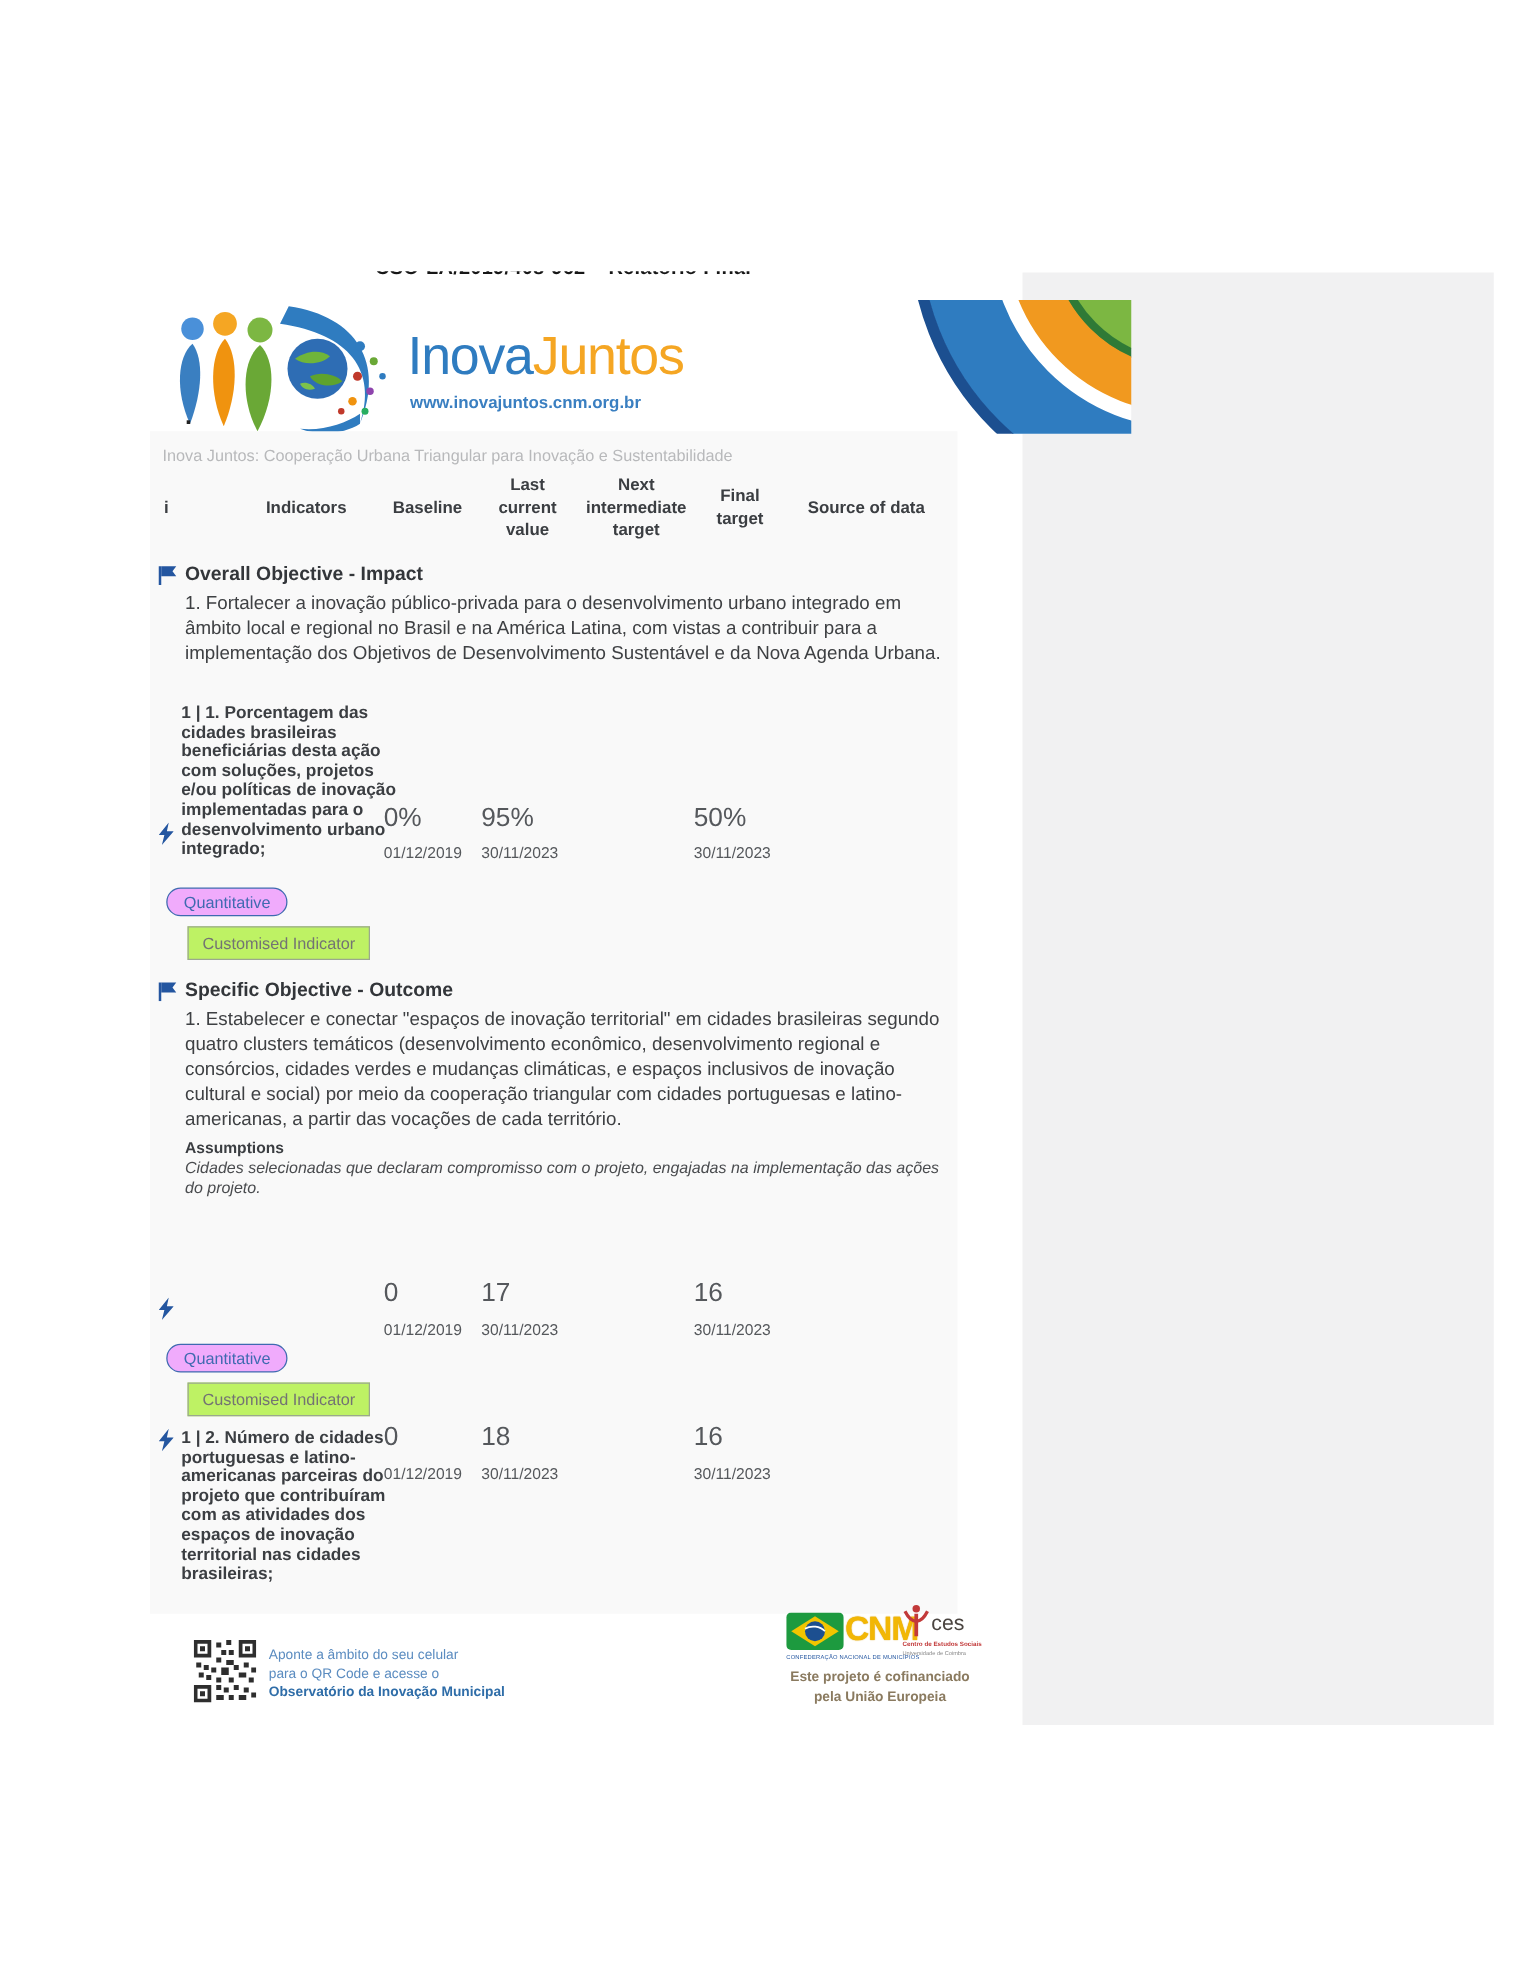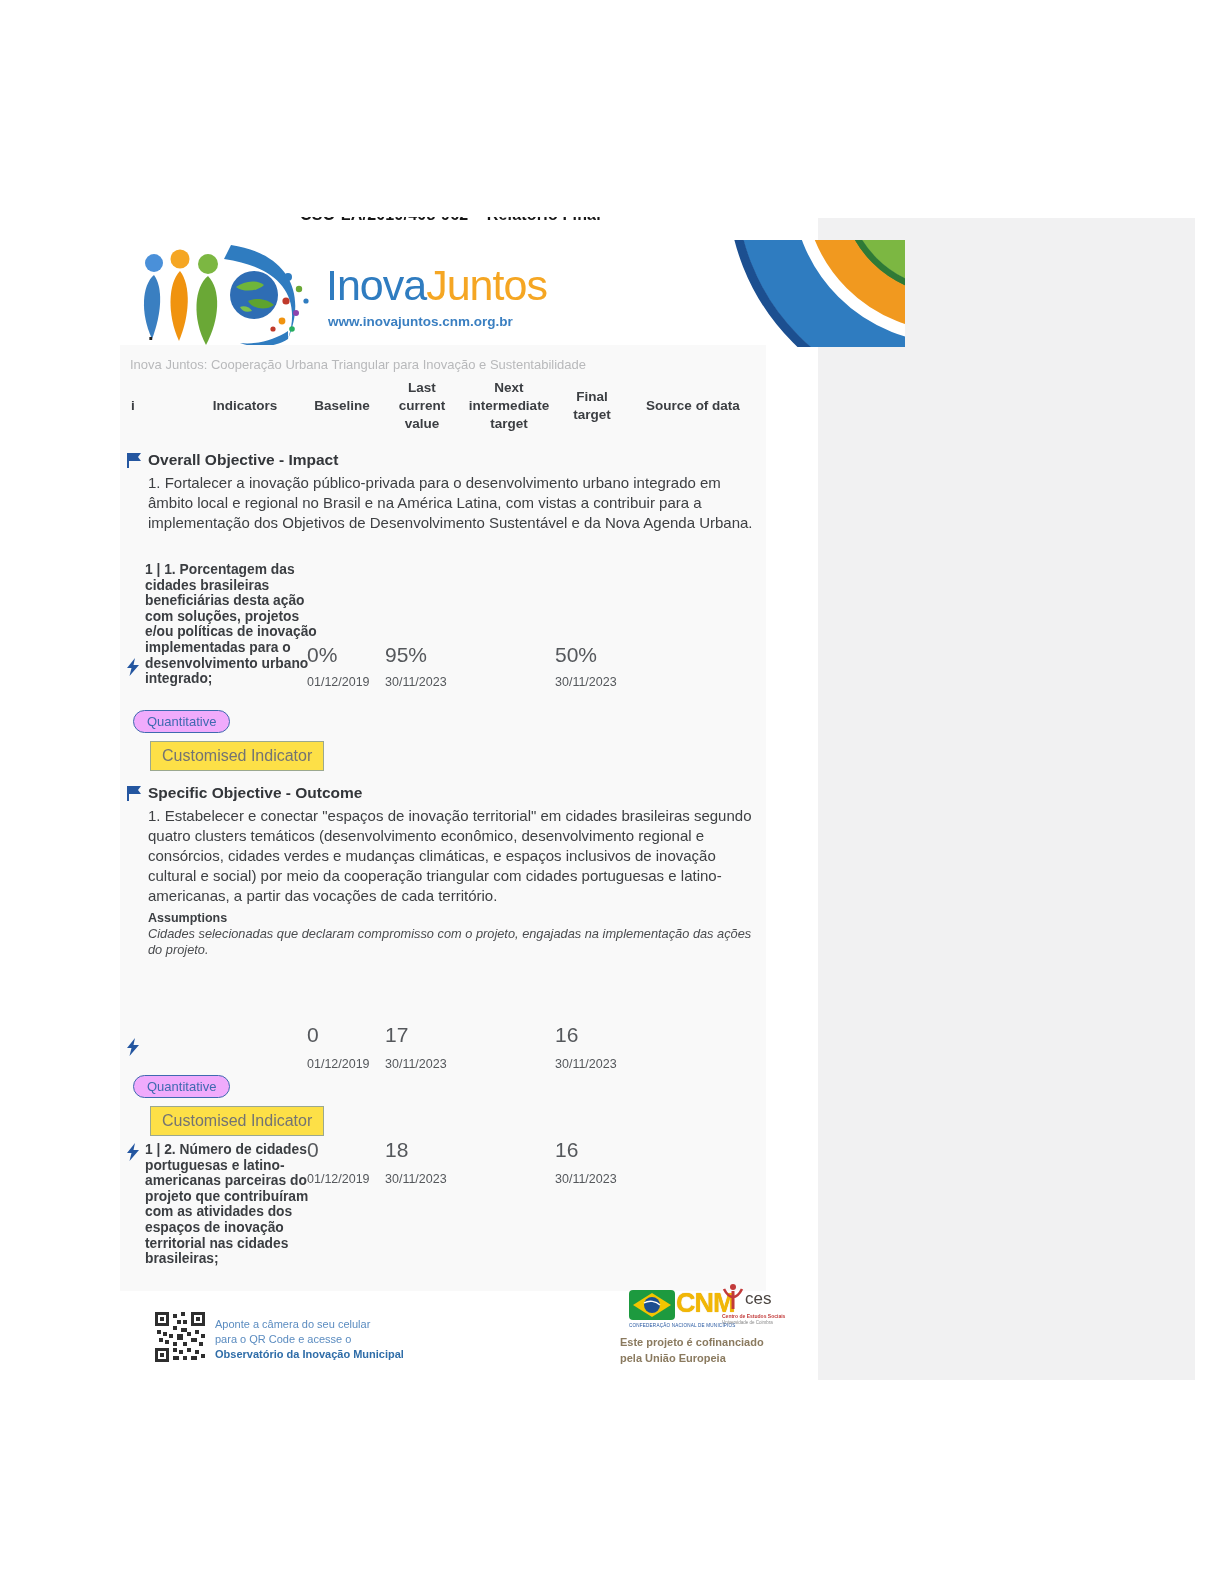--- a/index.html
+++ b/index.html
@@ -33,38 +33,38 @@
   .flag{position:absolute;width:16px;height:16px;}
 
   .ind-label{position:absolute;font-size:13.8px;line-height:15.6px;font-weight:bold;color:#3b3e42;}
   .big-val{position:absolute;font-size:21px;color:#55585c;}
   .val-date{position:absolute;font-size:12.5px;color:#55585c;}
   .bolt{position:absolute;width:12px;height:18px;}
 
   .pill{position:absolute;display:inline-block;border:1.5px solid #3f6ab0;color:#3f6ab0;
         border-radius:13px;padding:3px 13px;font-size:13px;background:#f0abfc;}
   .custom-box{position:absolute;display:inline-block;border:1px solid #9ba88f;color:#737373;
-        padding:5px 11px;font-size:16px;background:#fde047;}
+        padding:5px 11px;font-size:13px;background:#bef264;}
 
   .assump-title{position:absolute;font-size:12.5px;font-weight:bold;color:#3b3e42;}
   .assump-text{position:absolute;font-size:12.8px;font-style:italic;color:#4a4c4f;line-height:16px;}
 
   
   .qr-caption{position:absolute;left:215px;top:1317px;font-size:11px;line-height:15px;color:#5b8cc0;}
   .qr-caption .strong{font-weight:bold;color:#2f6da8;}
   .office{position:absolute;left:347px;top:1315px;width:306px;text-align:center;color:#4f83b8;}
   .office .t{font-size:12.5px;font-weight:bold;color:#2f6da8;margin-bottom:5px;}
   .office .l{font-size:10.5px;line-height:14px;}
   .cnm-text{position:absolute;left:676px;top:1288px;font-size:27px;font-weight:800;color:#f2b705;
             letter-spacing:-1px;text-shadow:0 0 1px #d79b00;}
   .cnm-caption{position:absolute;left:629px;top:1323px;width:120px;font-size:4.6px;color:#2456a0;letter-spacing:.2px;}
   .ces-text{position:absolute;left:745px;top:1289px;font-size:17px;color:#4a4440;}
   .ces-cap1{position:absolute;left:722px;top:1313px;font-size:5px;font-weight:bold;color:#c23a3a;}
   .ces-cap2{position:absolute;left:722px;top:1320px;font-size:4.5px;color:#8a8a8a;}
-  .cofinance{position:absolute;left:620px;top:1334px;width:168px;text-align:left;
+  .cofinance{position:absolute;left:620px;top:1334px;width:168px;text-align:center;
              font-size:11px;line-height:16px;font-weight:600;color:#8a7a5f;}
 </style>
 </head>
 <body>
 
 <div id="page">
 
   <div class="gray-col"></div>
 
   <div class="clip-title">
@@ -219,21 +219,21 @@
         <rect x="19.5" y="1.5" width="4" height="4"></rect>
         <rect x="1.5" y="19.5" width="4" height="4"></rect>
     </g>
     <g fill="#2e2e2e">
       <rect x="2.5" y="2.5" width="2" height="2"></rect>
         <rect x="20.5" y="2.5" width="2" height="2"></rect>
         <rect x="2.5" y="20.5" width="2" height="2"></rect>
     </g>
   </svg>
   <div class="qr-caption">
-    <div>Aponte a câmera do seu celular</div>
+    <div>Aponte a âmbito do seu celular</div>
     <div>para o QR Code e acesse o</div>
     <div class="strong">Observatório da Inovação Municipal</div>
   </div>
 
 
   <svg class="abs" style="left:629px;top:1290px;" width="46" height="30" viewBox="0 0 46 30">
     <rect x="0" y="0" width="46" height="30" rx="4" fill="#1d9a3f"></rect>
     <polygon points="23,3 42,15 23,27 4,15" fill="#f2c500"></polygon>
     <circle cx="23" cy="15" r="8" fill="#1c4f90"></circle>
     <path d="M15,13 C20,10 27,11 31,15" stroke="#ffffff" stroke-width="1.4" fill="none"></path>

